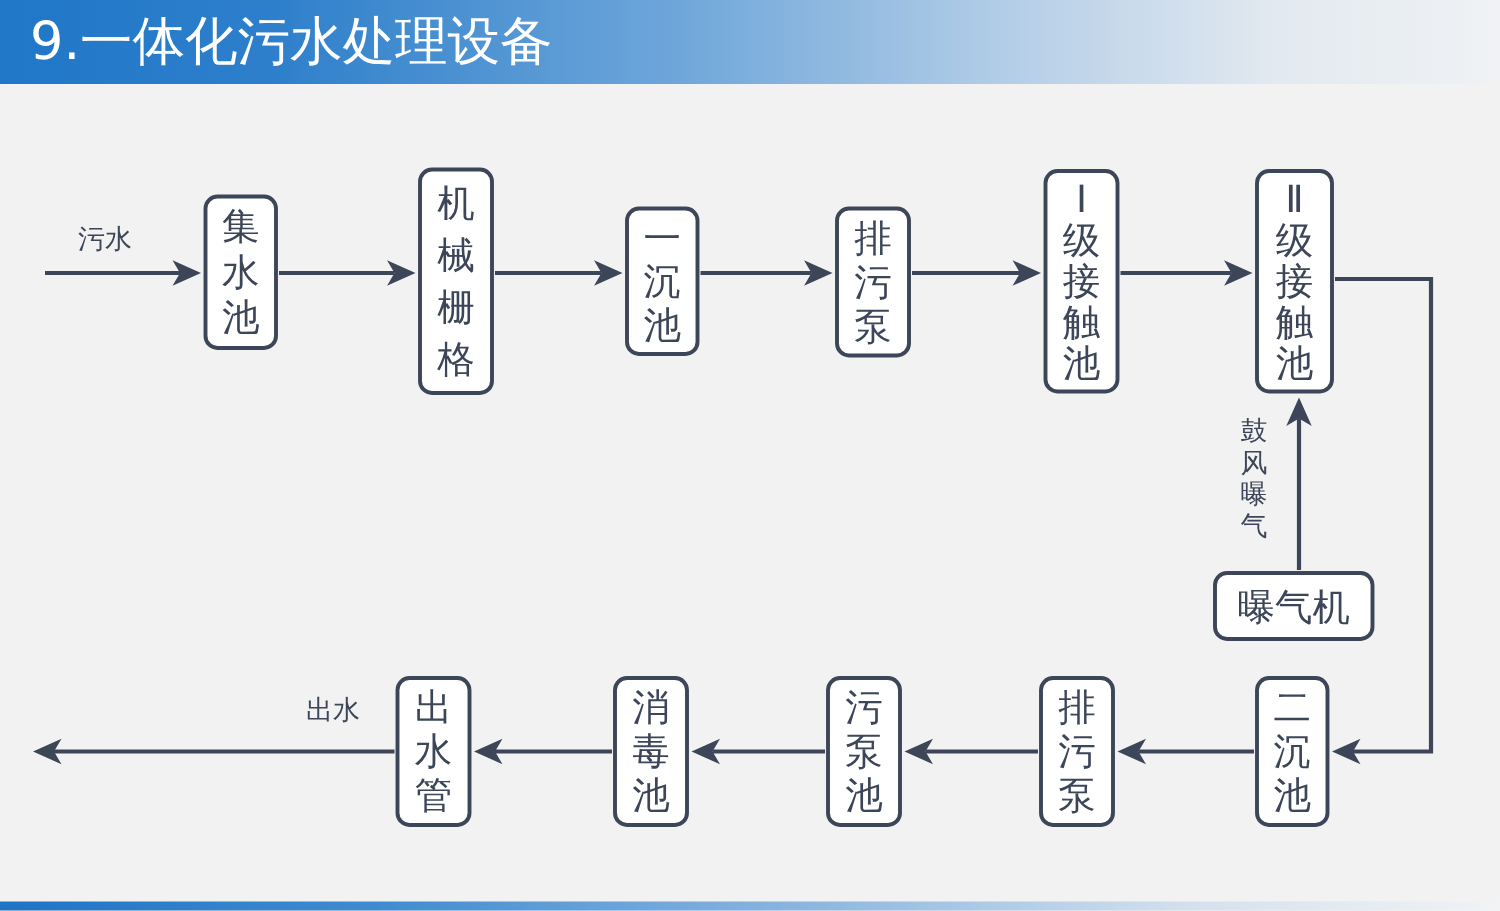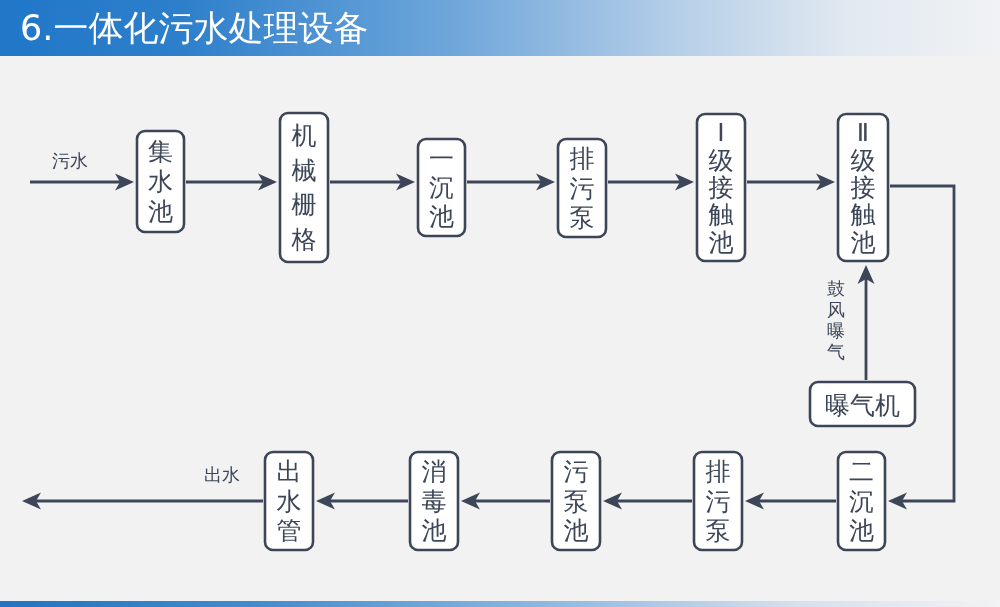--- a/index.html
+++ b/index.html
@@ -102,21 +102,21 @@
     text-anchor: middle;
     dominant-baseline: central;
   }
 </style>
 </head>
 <body>
 
 <div id="slide">
 
   <div id="header-bar">
-    <div id="header-title">6.一体化污水处理设备</div>
+    <div id="header-title">9.一体化污水处理设备</div>
   </div>
 
   <div id="diagram">
     <svg id="flow-svg" width="1000" height="545" viewBox="0 0 1000 545">
 
       <g id="edges-layer">
           <polyline points="30,126 120,126" class="edge-line" stroke-linejoin="miter" stroke-linecap="butt"></polyline>
           <polygon points="115,117.5 134,126 115,134.5 120,126" class="edge-head"></polygon>
           <polyline points="186,126 263,126" class="edge-line" stroke-linejoin="miter" stroke-linecap="butt"></polyline>
           <polygon points="258,117.5 277,126 258,134.5 263,126" class="edge-head"></polygon>

